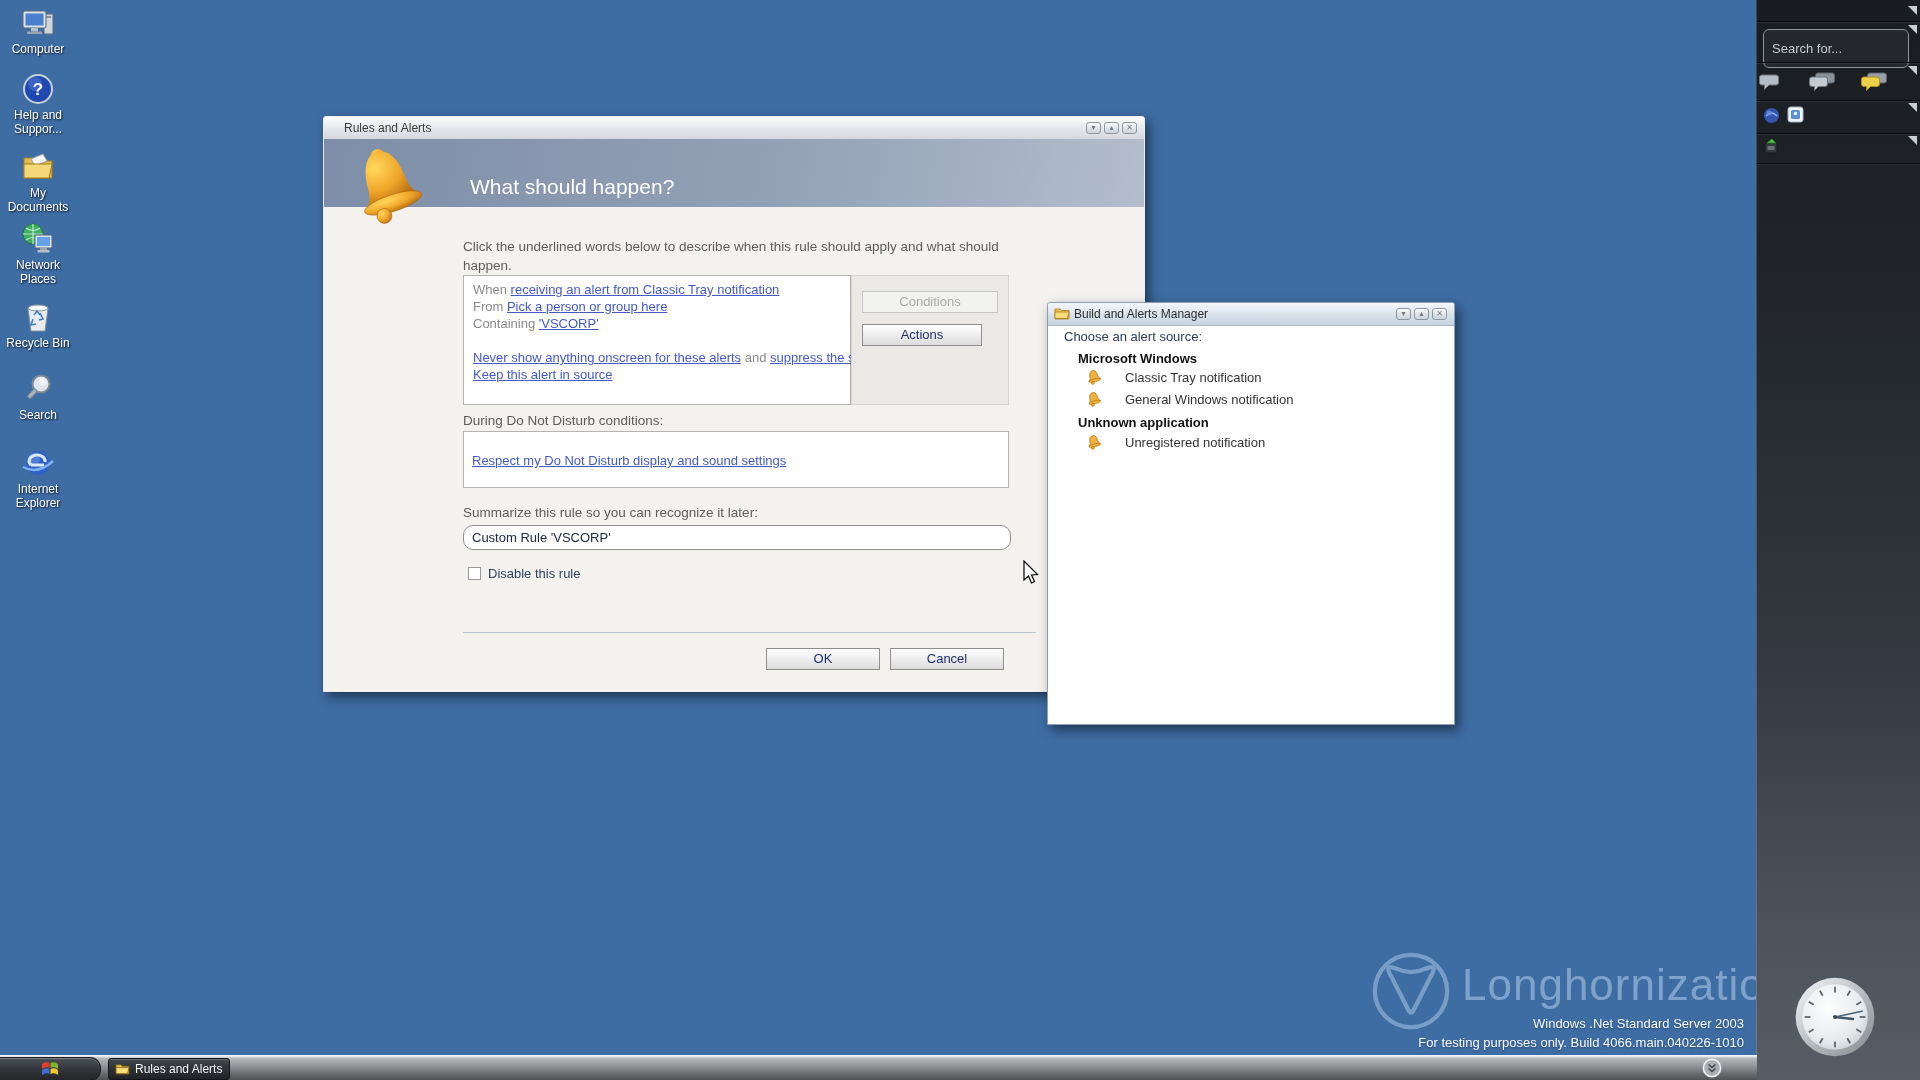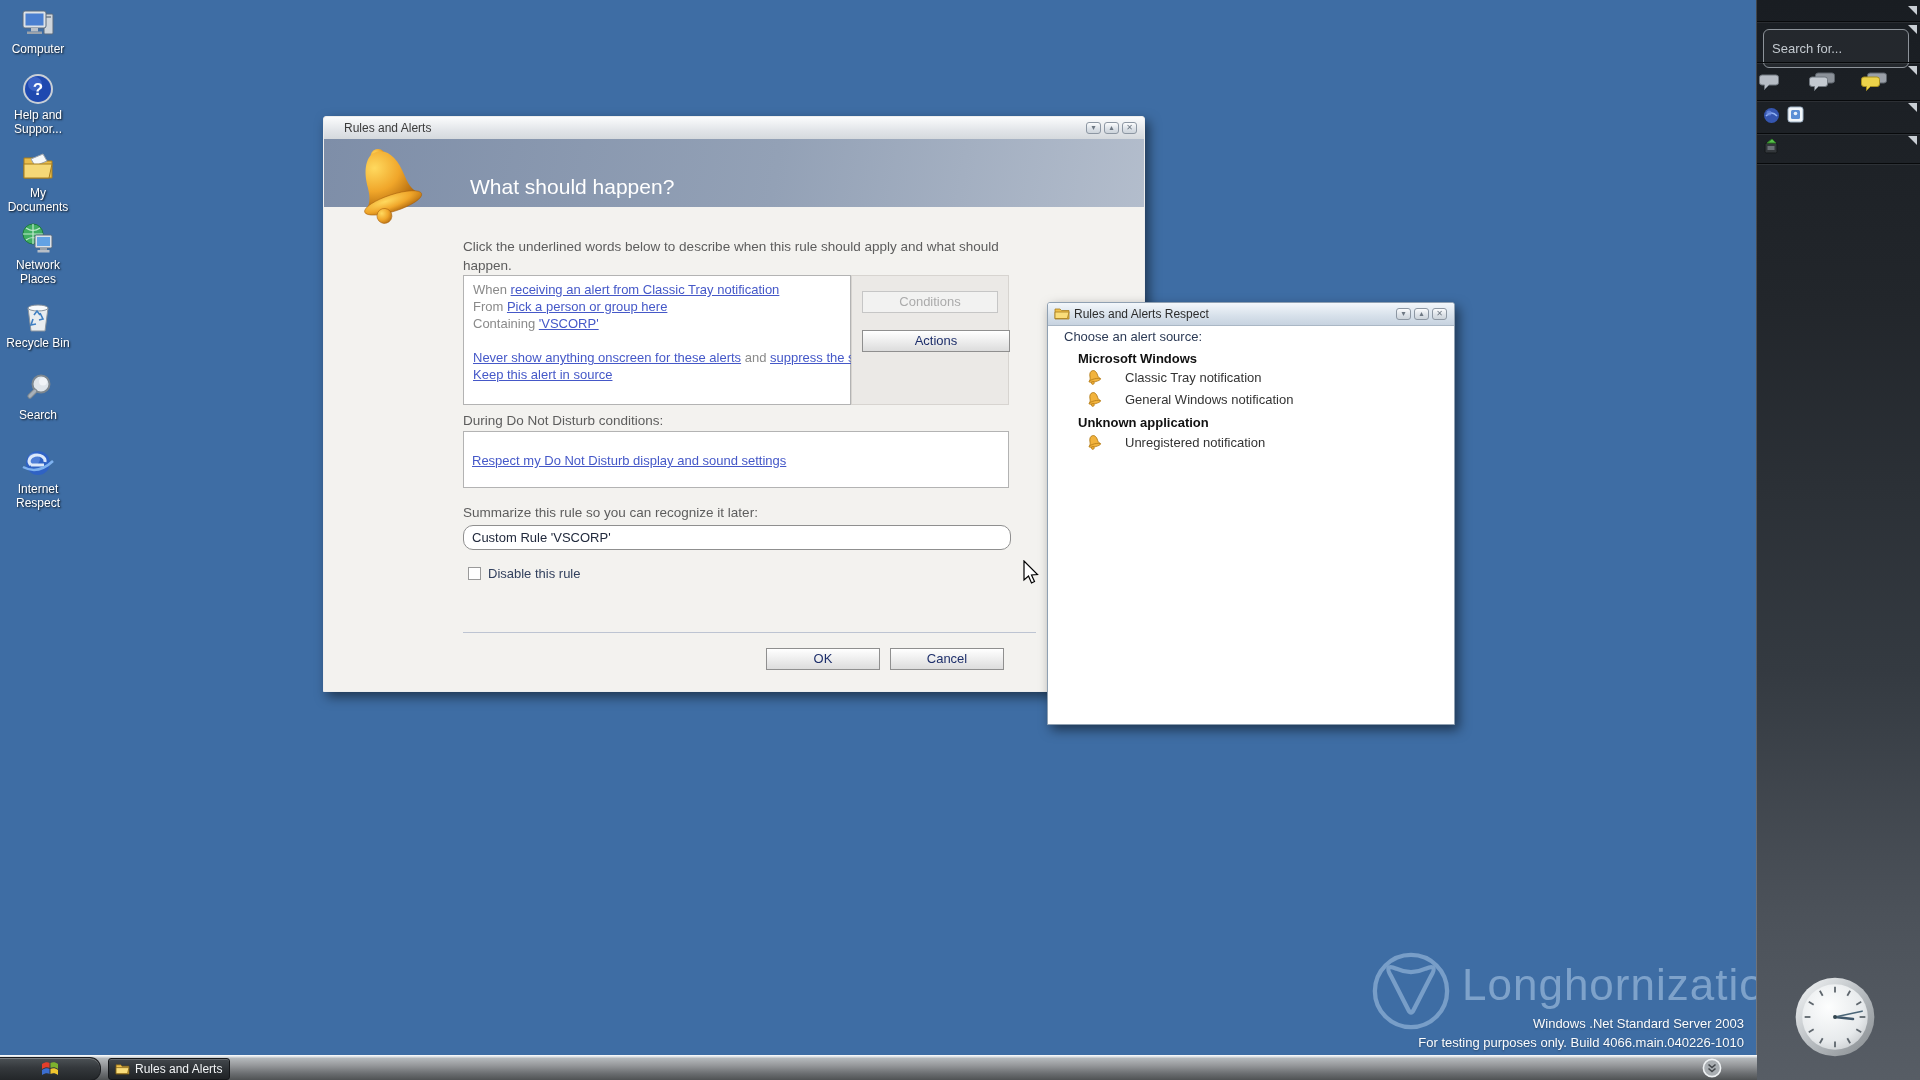--- a/index.html
+++ b/index.html
@@ -212,21 +212,21 @@
 </div>
 
 <div class="desk-icon" style="top:446px">
   <svg class="ic" viewBox="0 0 34 34">
     <circle cx="17" cy="17" r="12" fill="#2f62c4"></circle>
     <circle cx="13" cy="13" r="6" fill="#5c8ae0" opacity=".7"></circle>
     <path d="M10 19 a8 6 0 1 1 14 -3" stroke="#dce8fa" stroke-width="3" fill="none"></path>
     <path d="M10 19 h13" stroke="#dce8fa" stroke-width="3"></path>
     <path d="M2 21 Q17 29 32 15" stroke="#7fb2ef" stroke-width="2.5" fill="none"></path>
   </svg>
-  <div class="lbl">Internet Respect</div>
+  <div class="lbl">Internet Explorer</div>
 </div>
 
 <svg class="abs wm-logo" viewBox="0 0 100 100">
   <circle cx="50" cy="50" r="42" fill="none" stroke="#aecbe8" stroke-width="5" opacity=".8"></circle>
   <path d="M27 33 Q18 18 33 24 Q50 32 67 24 Q82 18 73 33 L53 72 Q50 78 47 72 Z" fill="none" stroke="#aecbe8" stroke-width="5" opacity=".8" stroke-linejoin="round"></path>
 </svg>
 <div class="abs wm-brand">Longhornization HD</div>
 <div class="abs wm-lines">
   <div>Windows .Net Standard Server 2003</div>
   <div>For testing purposes only. Build 4066.main.040226-1010</div>
@@ -264,21 +264,21 @@
   <div class="rule-box">
     <div class="rline"><span>When </span><span class="rlink">receiving an alert from Classic Tray notification</span></div>
     <div class="rline"><span>From </span><span class="rlink">Pick a person or group here</span></div>
     <div class="rline"><span>Containing </span><span class="rlink">'VSCORP'</span></div>
     <div class="rline" style="margin-top:17px"><span class="rlink">Never show anything onscreen for these alerts</span><span> and </span><span class="rlink">suppress the sound</span></div>
     <div class="rline"><span class="rlink">Keep this alert in source</span></div>
   </div>
 
   <div class="side-panel">
     <div class="btn disabled" style="left:10px;top:15px;width:136px;">Conditions</div>
-    <div class="btn" style="left:10px;top:54px;width:148px;">Actions</div>
+    <div class="btn" style="left:10px;top:48px;width:120px;">Actions</div>
   </div>
 
   <div class="dlg-label" style="left:139px;top:296px">During Do Not Disturb conditions:</div>
   <div class="dnd-box">
     <span class="rlink">Respect my Do Not Disturb display and sound settings</span>
   </div>
 
   <div class="dlg-label" style="left:139px;top:388px">Summarize this rule so you can recognize it later:</div>
   <input class="sum-input" type="text" value="Custom Rule 'VSCORP'" style="">
 
@@ -289,21 +289,21 @@
   <div class="btn" style="left:442px;top:531px;width:114px;">OK</div>
   <div class="btn" style="left:566px;top:531px;width:114px;">Cancel</div>
 </div>
 
 <div class="abs mgr win">
   <div class="mgr-titlebar">
     <svg style="position:absolute;left:6px;top:4px;width:16px;height:13px" viewBox="0 0 16 13">
       <path d="M1 2 h5 l1.5 1.5 H15 v8.5 H1 Z" fill="#f0c04a" stroke="#a67c1e" stroke-width=".8"></path>
       <path d="M1 5 h14 l-1.6 6.5 H1 Z" fill="#fadd7a" stroke="#a67c1e" stroke-width=".8"></path>
     </svg>
-    <div class="mgr-title">Rules and Alerts Respect</div>
+    <div class="mgr-title">Build and Alerts Manager</div>
     <div class="winbtns">
       <div class="winbtn">▾</div>
       <div class="winbtn">▴</div>
       <div class="winbtn">✕</div>
     </div>
   </div>
 
   <div class="mgr-prompt">Choose an alert source:</div>
   <div class="mgr-group" style="top:48px">Microsoft Windows</div>
 

